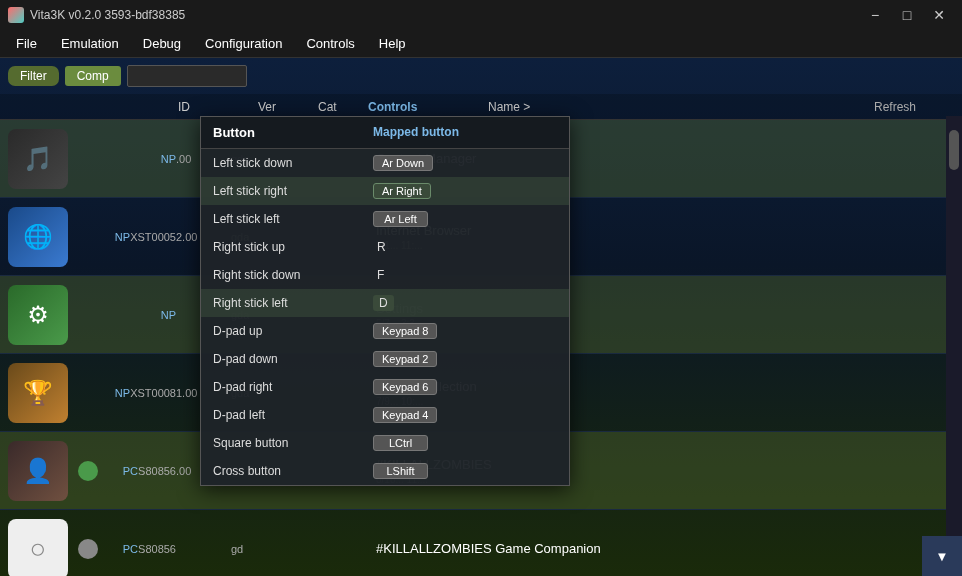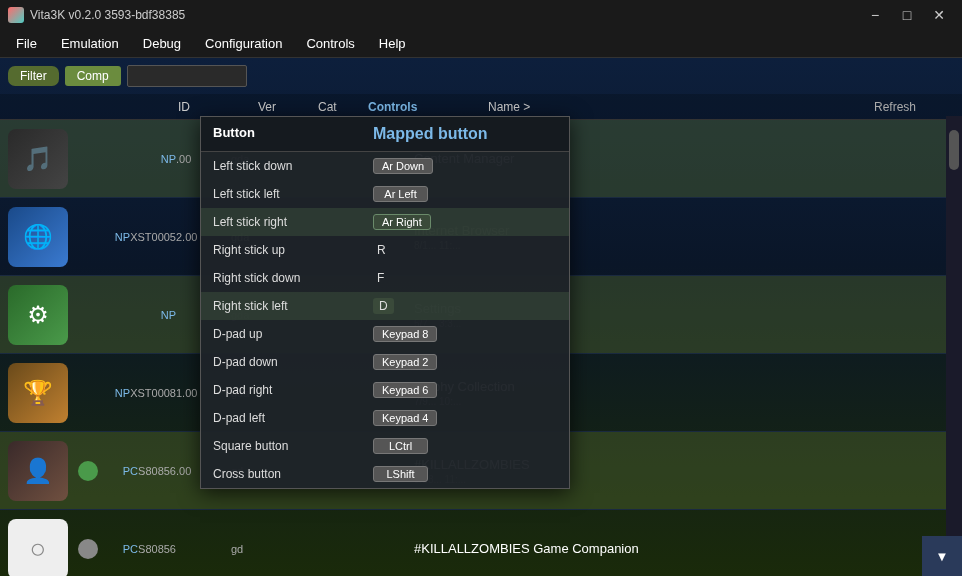--- a/index.html
+++ b/index.html
@@ -194,21 +194,20 @@
     .game-cat {
       width: 45px;
       font-size: 11px;
       color: #aaa;
     }
     .game-spacer { width: 100px; }
     .game-name {
       flex: 1;
       font-size: 13px;
       color: #fff;
-      margin-left: 38px;
     }
     .game-datetime {
       font-size: 10px;
       color: #999;
       margin-top: 2px;
     }
 
     
     .controls-dropdown {
       position: absolute;
@@ -228,21 +227,21 @@
       background: rgba(20,25,30,0.9);
     }
     .dropdown-col-btn {
       width: 160px;
       font-size: 13px;
       color: #fff;
       font-weight: bold;
     }
     .dropdown-col-mapped {
       flex: 1;
-      font-size: 16px;
+      font-size: 12px;
       color: #7cb9e8;
       font-weight: bold;
     }
 
     .dropdown-row {
       display: flex;
       align-items: center;
       padding: 3px 12px;
       min-height: 28px;
     }
@@ -432,31 +431,31 @@
       <div class="dropdown-col-btn">Button</div>
       <div class="dropdown-col-mapped">Mapped button</div>
     </div>
 
 
     <div class="dropdown-row">
       <div class="btn-label">Left stick down</div>
       <span class="mapped-btn">Ar Down</span>
     </div>
 
-    <div class="dropdown-row">
-      <div class="btn-label">Left stick left</div>
-      <span class="mapped-btn">Ar Left</span>
-    </div>
-
     <div class="dropdown-row selected">
       <div class="btn-label">Left stick right</div>
       <span class="mapped-btn selected-key">Ar Right</span>
     </div>
 
     <div class="dropdown-row">
+      <div class="btn-label">Left stick left</div>
+      <span class="mapped-btn">Ar Left</span>
+    </div>
+
+    <div class="dropdown-row">
       <div class="btn-label">Right stick up</div>
       <span class="mapped-single">R</span>
     </div>
 
     <div class="dropdown-row">
       <div class="btn-label">Right stick down</div>
       <span class="mapped-single">F</span>
     </div>
 
 

